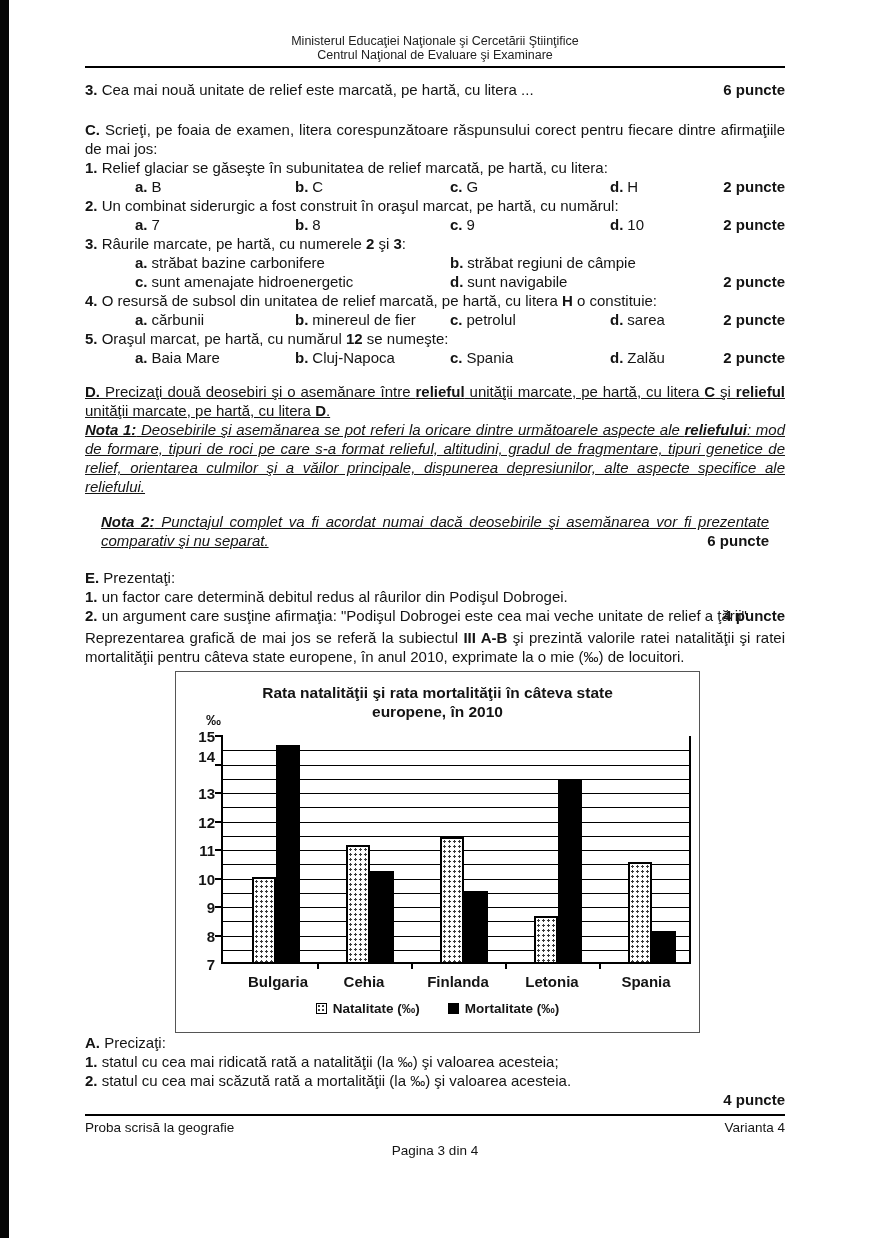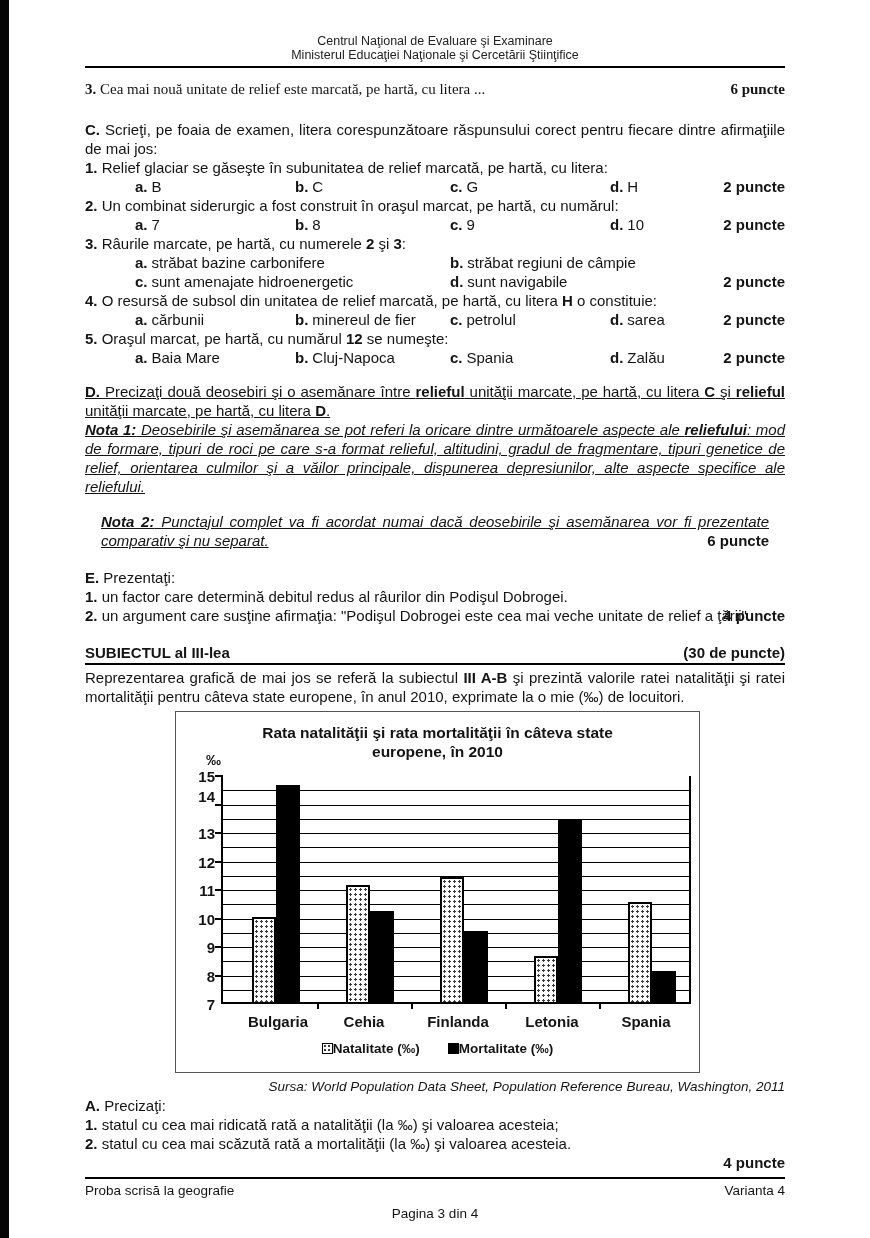--- a/index.html
+++ b/index.html
@@ -13,21 +13,21 @@
   .left-strip { position:absolute; left:0; top:0; width:9px; height:1238px; background:#050505; }
   .content { position:absolute; left:85px; top:0; width:700px; font-size:15px; line-height:19px; }
 
   .hdr { text-align:center; padding-top:34px; font-size:12.5px; line-height:14px; color:#222; }
   .hdr-rule { border:0; border-top:2.5px solid #000; margin:4px 0 0 0; }
   .just { text-align:justify; }
 
   .row-split { display:flex; justify-content:space-between; }
   .pts { font-weight:bold; white-space:nowrap; }
 
-  .q3row { margin-top:12px;font-family:Liberation Serif, serif; }
+  .q3row { margin-top:12px; }
   .c-intro { margin-top:21px; }
 
   .optrow { position:relative; height:19px; }
   .opt-a { position:absolute; left:50px; }
   .opt-b { position:absolute; left:210px; }
   .opt-c { position:absolute; left:365px; }
   .opt-d { position:absolute; left:525px; }
   .opt-b2 { position:absolute; left:365px; }
   .opt-pts { position:absolute; right:0; font-weight:bold; }
   .opt-letter { font-weight:bold; }
@@ -55,21 +55,21 @@
   .ytick { position:absolute; left:-8px; width:8px; height:2px; background:#000; }
   .xtick { position:absolute; top:228px; width:1.5px; height:5px; background:#000; }
   .xlab { position:absolute; top:236px; text-align:center; font-weight:bold; font-size:15px; }
   .bar { position:absolute; bottom:0; }
   .bar-dotted { background-color:#fff;
       background-image: radial-gradient(circle, #3a3a3a 1px, transparent 1.4px);
       background-size:5px 5px; border:2px solid #000; border-bottom:none; }
   .bar-solid { background:#000; }
   .legend { position:absolute; left:0; bottom:14px; width:100%;
             display:flex; justify-content:center; gap:28px; }
-  .legend-item { display:flex; align-items:center; 
+  .legend-item { display:flex; align-items:center; gap:6px;
                  font-weight:bold; font-size:13.5px; }
   .legend-swatch { width:11px; height:11px; display:inline-block; }
   .legend-swatch.dotted { background-color:#fff; border:1.5px solid #000;
       background-image: radial-gradient(circle, #3a3a3a 1px, transparent 1.4px);
       background-size:4px 4px; }
   .legend-swatch.solid { background:#000; }
 
   .source-line { margin-top:4px; text-align:right; font-style:italic; font-size:13.5px; padding-right:0; }
 
   .sec-a { margin-top:0; }
@@ -80,22 +80,22 @@
   .footer-page { text-align:center; font-size:13.5px; margin-top:4px; }
 </style>
 </head>
 <body>
 
 <div class="page">
   <div class="left-strip"></div>
   <div class="content">
 
     <div class="hdr">
+      <div>Ministerul Educaţiei Naţionale şi Cercetării Ştiinţifice</div>
       <div>Centrul Naţional de Evaluare şi Examinare</div>
-      <div>Ministerul Educaţiei Naţionale şi Cercetării Ştiinţifice</div>
     </div>
     <hr class="hdr-rule">
 
     <div class="row-split q3row">
       <span><span style="font-weight: bold;">3.</span><span> Cea mai nouă unitate de relief este marcată, pe hartă, cu litera ...</span></span>
       <span class="pts">6 puncte</span>
     </div>
 
     <p class="c-intro just" style="margin:0; margin-top:21px;"><span style="font-weight: bold;">C.</span><span> Scrieţi, pe foaia de examen, litera corespunzătoare răspunsului corect pentru fiecare dintre afirmaţiile de mai jos:</span></p>
 
@@ -167,24 +167,20 @@
 
     <div class="sec-e">
       <div><span style="font-weight: bold;">E.</span><span> Prezentaţi:</span></div>
       <div><span style="font-weight: bold;">1.</span><span> un factor care determină debitul redus al râurilor din Podişul Dobrogei.</span></div>
       <p class="just rel" style="margin:0;">
         <span><span style="font-weight: bold;">2.</span><span> un argument care susţine afirmaţia: "Podişul Dobrogei este cea mai veche unitate de relief a ţării".</span></span>
         <span class="pts-abs">4 puncte</span>
       </p>
     </div>
 
-    <div class="subj-head">
-      <span>SUBIECTUL al III-lea</span>
-      <span>(30 de puncte)</span>
-    </div>
     <p class="just subj-intro" style="margin:0; margin-top:3px;"><span>Reprezentarea grafică de mai jos se referă la subiectul </span><span style="font-weight: bold;">III A-B</span><span> şi prezintă valorile ratei natalităţii şi ratei mortalităţii pentru câteva state europene, în anul 2010, exprimate la o mie (‰) de locuitori.</span></p>
 
     <div class="chart-box">
       <div class="chart-title">Rata natalităţii şi rata mortalităţii în câteva state europene, în 2010</div>
       <div class="permille">‰</div>
       <div class="plot">
           <div class="gridline" style="top: 213.75px;"></div>
           <div class="gridline" style="top: 199.5px;"></div>
           <div class="gridline" style="top: 185.25px;"></div>
           <div class="gridline" style="top: 171px;"></div>
@@ -241,21 +237,20 @@
             <span class="legend-swatch dotted"></span>
             <span>Natalitate (‰)</span>
           </span>
           <span class="legend-item">
             <span class="legend-swatch solid"></span>
             <span>Mortalitate (‰)</span>
           </span>
         </div>
     </div>
 
-    <div class="source-line">Sursa: World Population Data Sheet, Population Reference Bureau, Washington, 2011</div>
 
     <div class="sec-a">
       <div><span style="font-weight: bold;">A.</span><span> Precizaţi:</span></div>
       <div><span style="font-weight: bold;">1.</span><span> statul cu cea mai ridicată rată a natalităţii (la ‰) şi valoarea acesteia;</span></div>
       <div><span style="font-weight: bold;">2.</span><span> statul cu cea mai scăzută rată a mortalităţii (la ‰) şi valoarea acesteia.</span></div>
     </div>
     <div class="pts-row">4 puncte</div>
 
     <hr class="footer-rule">
     <div class="footer-row">

